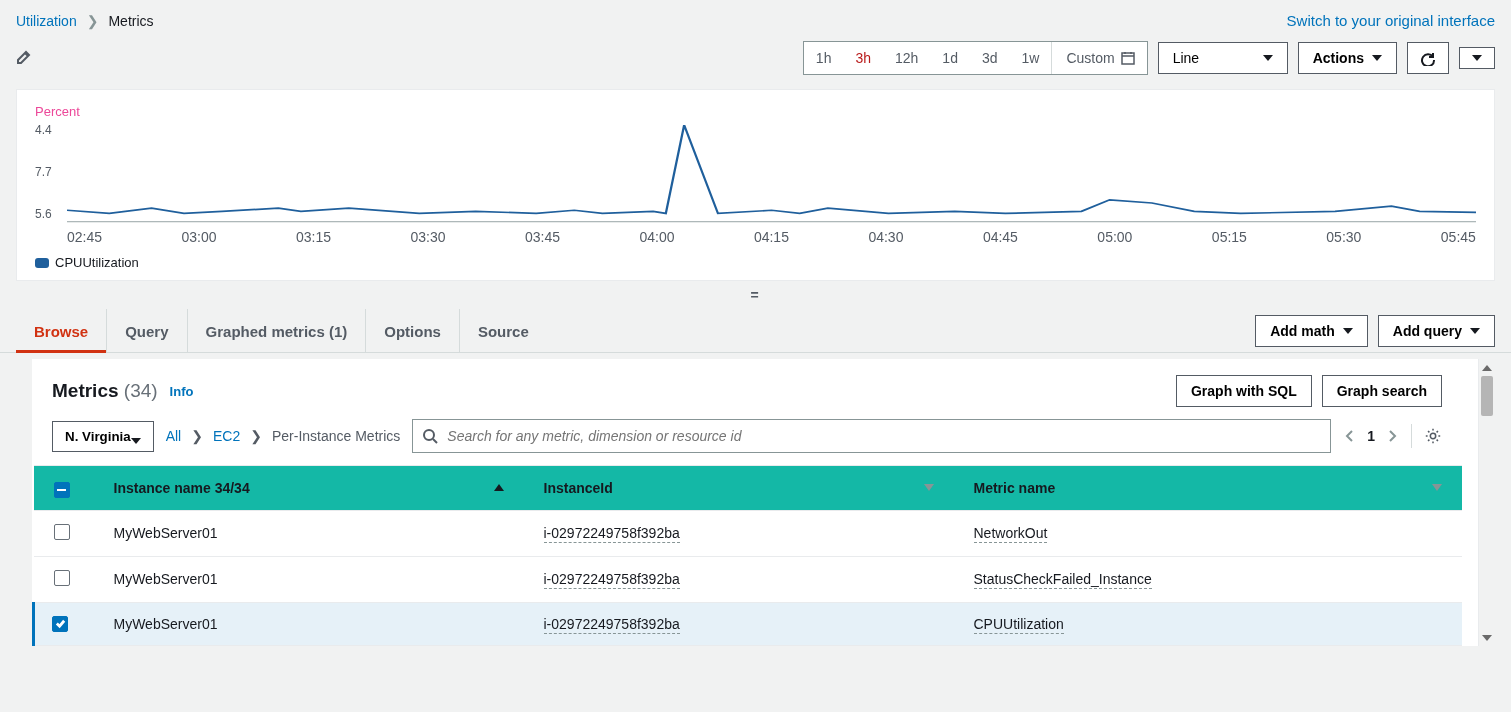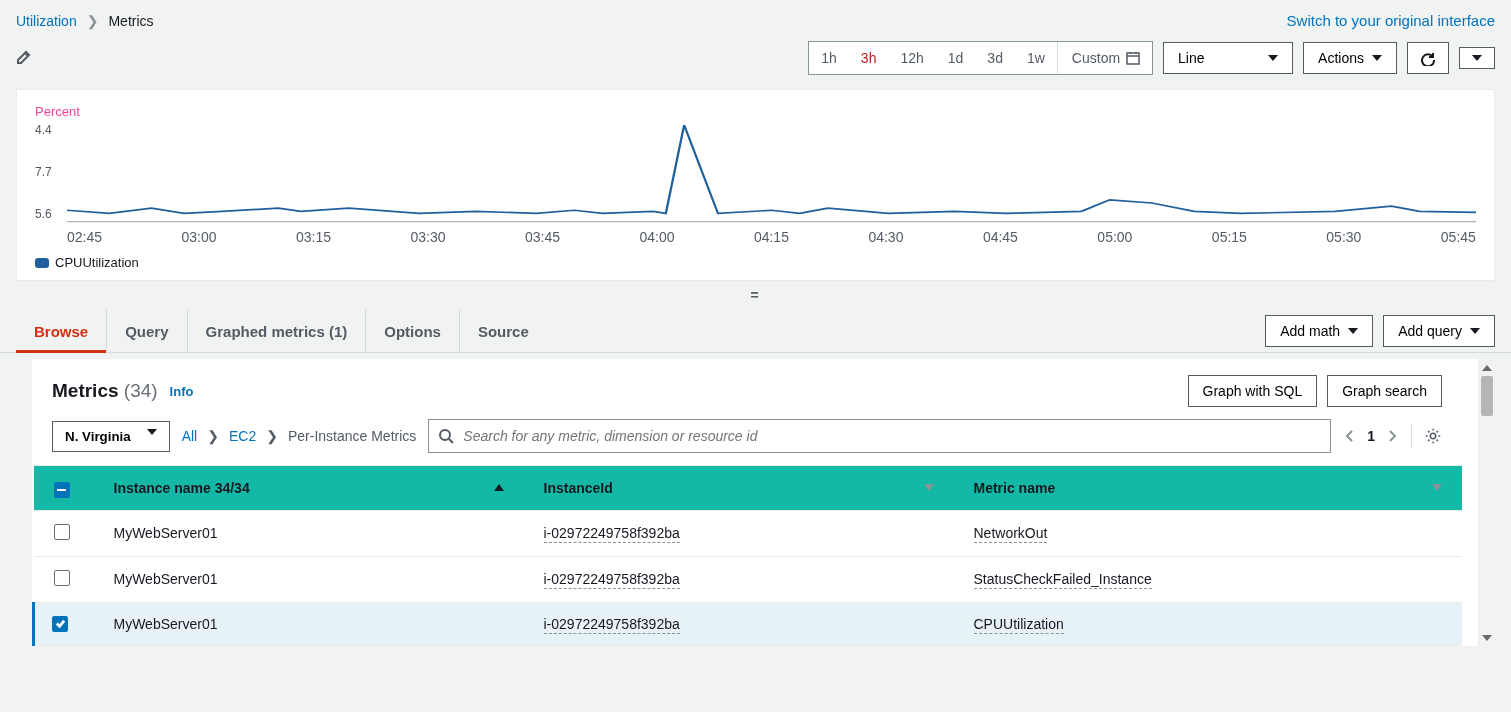--- a/index.html
+++ b/index.html
@@ -14,21 +14,21 @@
   .title-row h1{font-size:20px;font-weight:700;display:flex;align-items:center;gap:10px}
   .edit-ic{width:18px;height:18px;stroke:#545b64;stroke-width:2;fill:none}
   .toolbar{margin-left:auto;display:flex;align-items:center;gap:10px}
 
   .seg{display:flex;border:1px solid #879596;background:#fff}
   .seg button{border:none;background:none;padding:8px 12px;font-size:14px;color:#545b64;cursor:pointer}
   .seg button.active{color:#b91c1c;font-weight:400}
   .seg button.cal{display:flex;align-items:center;gap:6px;border-left:1px solid #d5dbdb;padding-left:14px}
   .cal-ic{width:14px;height:14px;stroke:#545b64;stroke-width:1.5;fill:none}
 
-  .btn{border:1px solid #545b64;background:#fff;padding:7px 14px;font-size:14px;font-weight:400;display:inline-flex;align-items:center;gap:8px;cursor:pointer}
+  .btn{border:1px solid #545b64;background:#fff;padding:7px 14px;font-size:14px;font-weight:700;display:inline-flex;align-items:center;gap:8px;cursor:pointer}
   .btn.sel{min-width:130px;justify-content:space-between;font-weight:400}
   .caret{width:0;height:0;border-left:5px solid transparent;border-right:5px solid transparent;border-top:6px solid #16191f}
   .btn.icon{padding:7px 12px}
   .btn.icon svg{width:16px;height:16px;stroke:#16191f;stroke-width:2;fill:none}
 
   .chart-card{margin:0 16px;background:#fff;border:1px solid #e9ebed;padding:14px 18px 10px}
   .ylabel{font-size:13px;color:#ec4899}
   .plot{position:relative;height:120px;margin-top:6px}
   .ytick{position:absolute;left:0;font-size:12px;color:#545b64}
   .plot svg{position:absolute;left:32px;right:0;top:0;bottom:16px;width:calc(100% - 32px);height:104px}
@@ -48,21 +48,21 @@
   .hr{height:1px;background:#d5dbdb;margin:0 0 0 0}
 
   .panel{background:#fff;margin:0 16px 10px;position:relative}
   .panel-h{display:flex;align-items:center;padding:16px 20px 12px;gap:12px}
   .panel-h h2{font-size:19px;font-weight:700}
   .panel-h .count{font-weight:400;color:#687078}
   .panel-h .info{color:#0073bb;font-size:13px;font-weight:700}
   .panel-h .right{margin-left:auto;display:flex;gap:10px}
 
   .filter-row{display:flex;align-items:center;padding:0 20px 12px;gap:12px}
-  .region-btn{border:1px solid #545b64;background:#fff;padding:7px 12px;font-weight:700;display:flex;align-items:flex-start;gap:16px;cursor:pointer}
+  .region-btn{border:1px solid #545b64;background:#fff;padding:7px 12px;font-weight:700;display:flex;align-items:flex-end;gap:0;cursor:pointer}
   .crumbs{display:flex;align-items:center;gap:10px;color:#545b64;font-size:14px}
   .crumbs a{color:#0073bb}
   .search{flex:1;position:relative}
   .search svg{position:absolute;left:10px;top:50%;transform:translateY(-50%);width:16px;height:16px;stroke:#545b64;stroke-width:2;fill:none}
   .search input{width:100%;border:1px solid #879596;padding:8px 10px 8px 34px;font-size:14px;font-style:italic;color:#687078}
   .pager{display:flex;align-items:center;gap:10px;color:#687078}
   .pager .pg{font-weight:700;color:#16191f}
   .pager svg{width:14px;height:14px;stroke:#879596;stroke-width:2;fill:none}
   .gear{width:18px;height:18px;stroke:#545b64;stroke-width:1.7;fill:none;cursor:pointer}
   .pg-sep{width:1px;height:24px;background:#d5dbdb}

